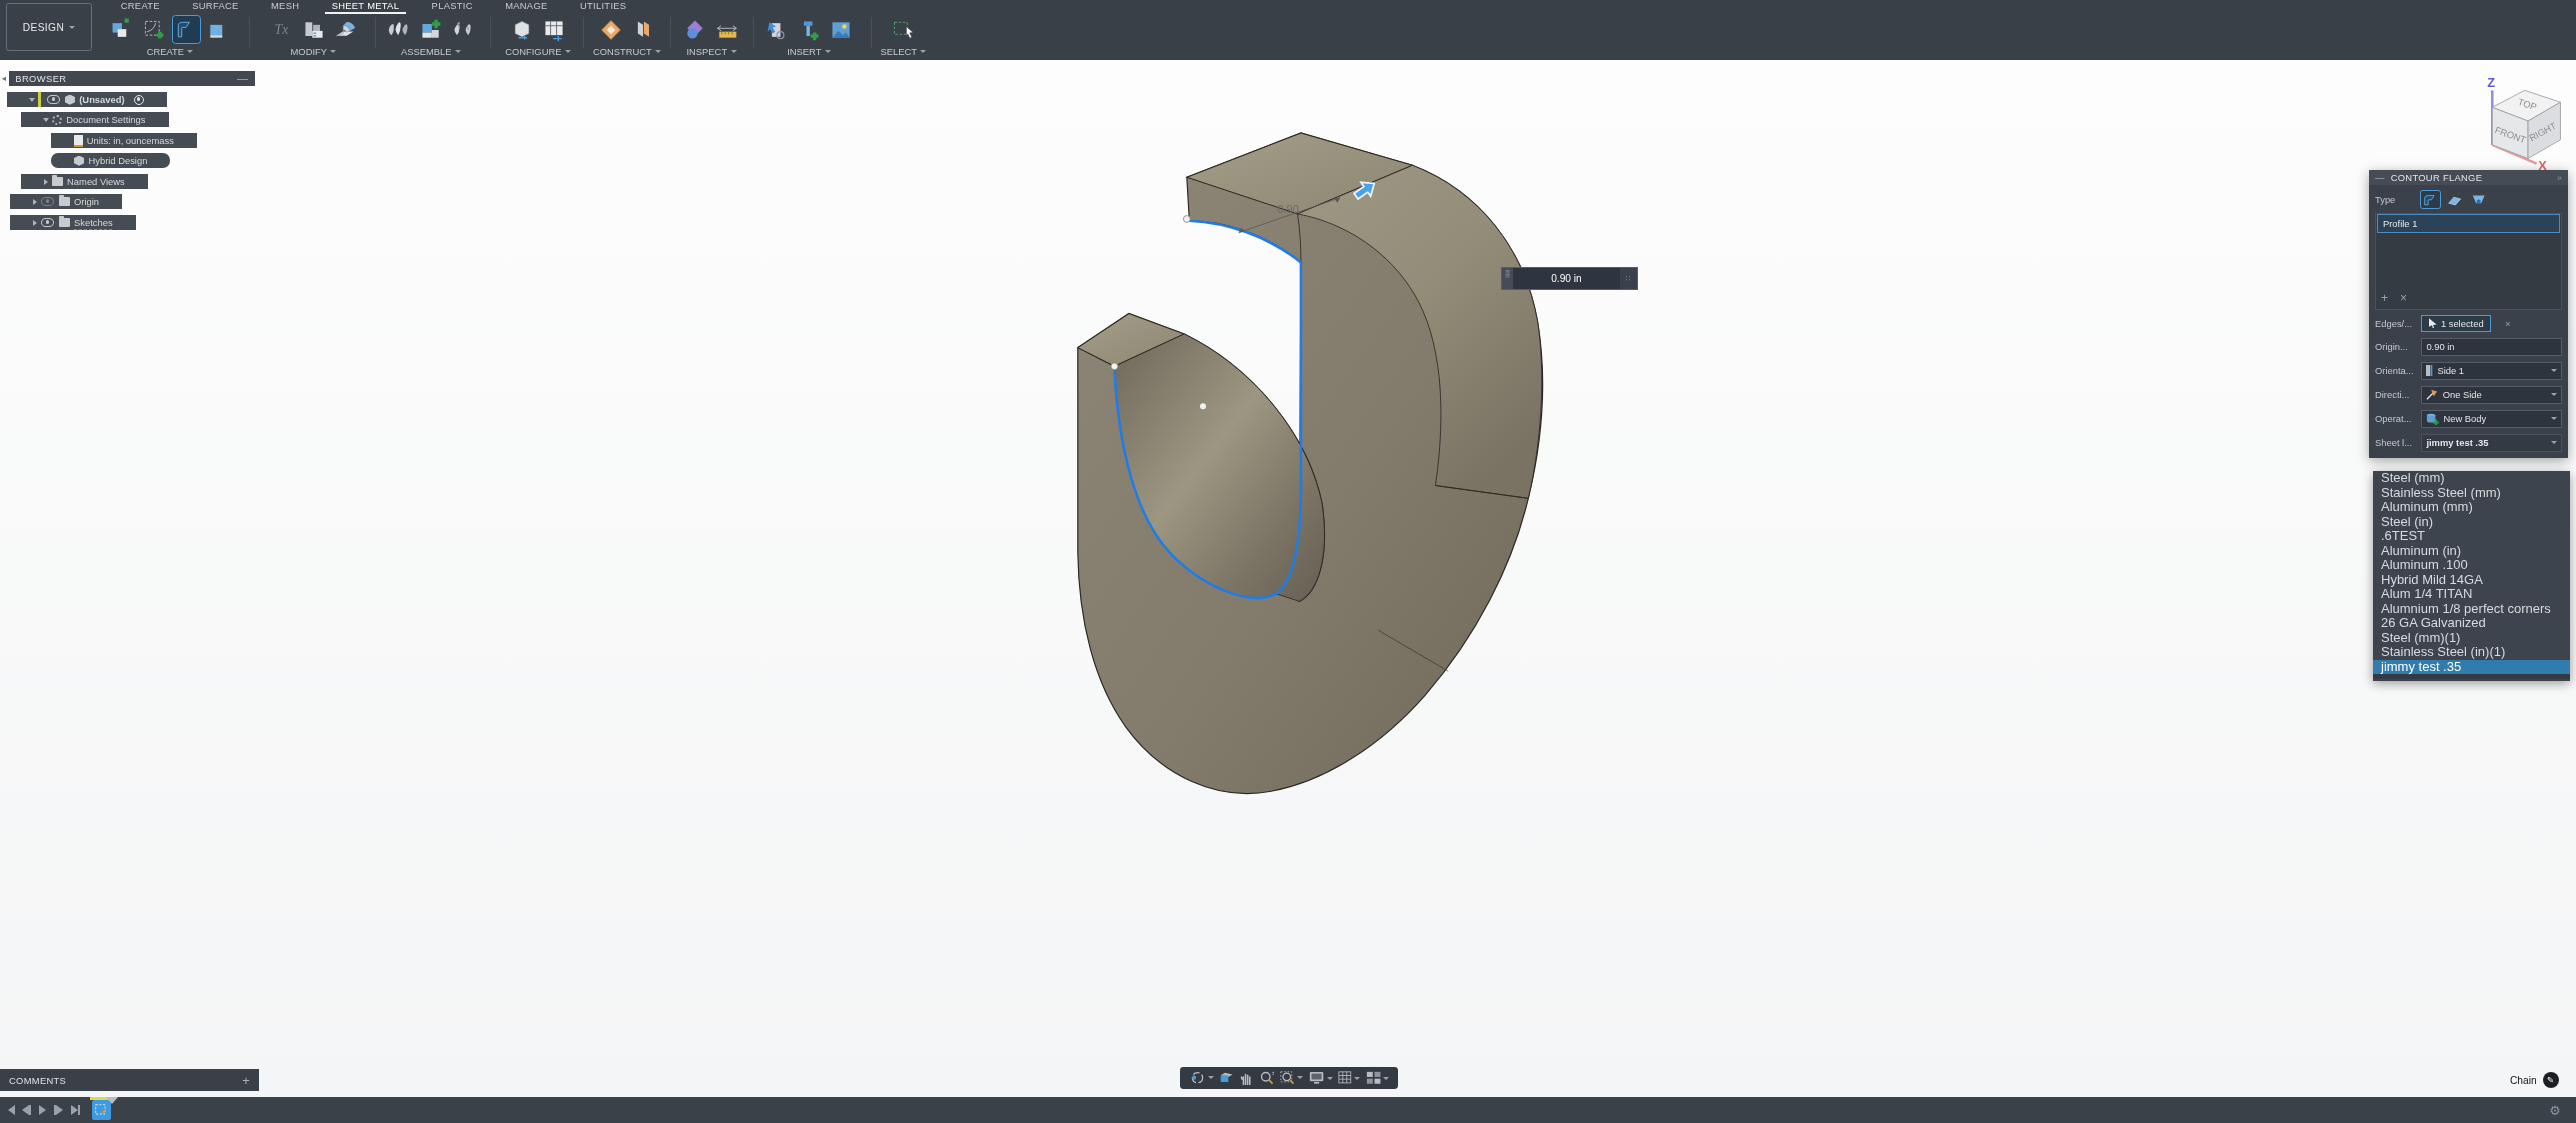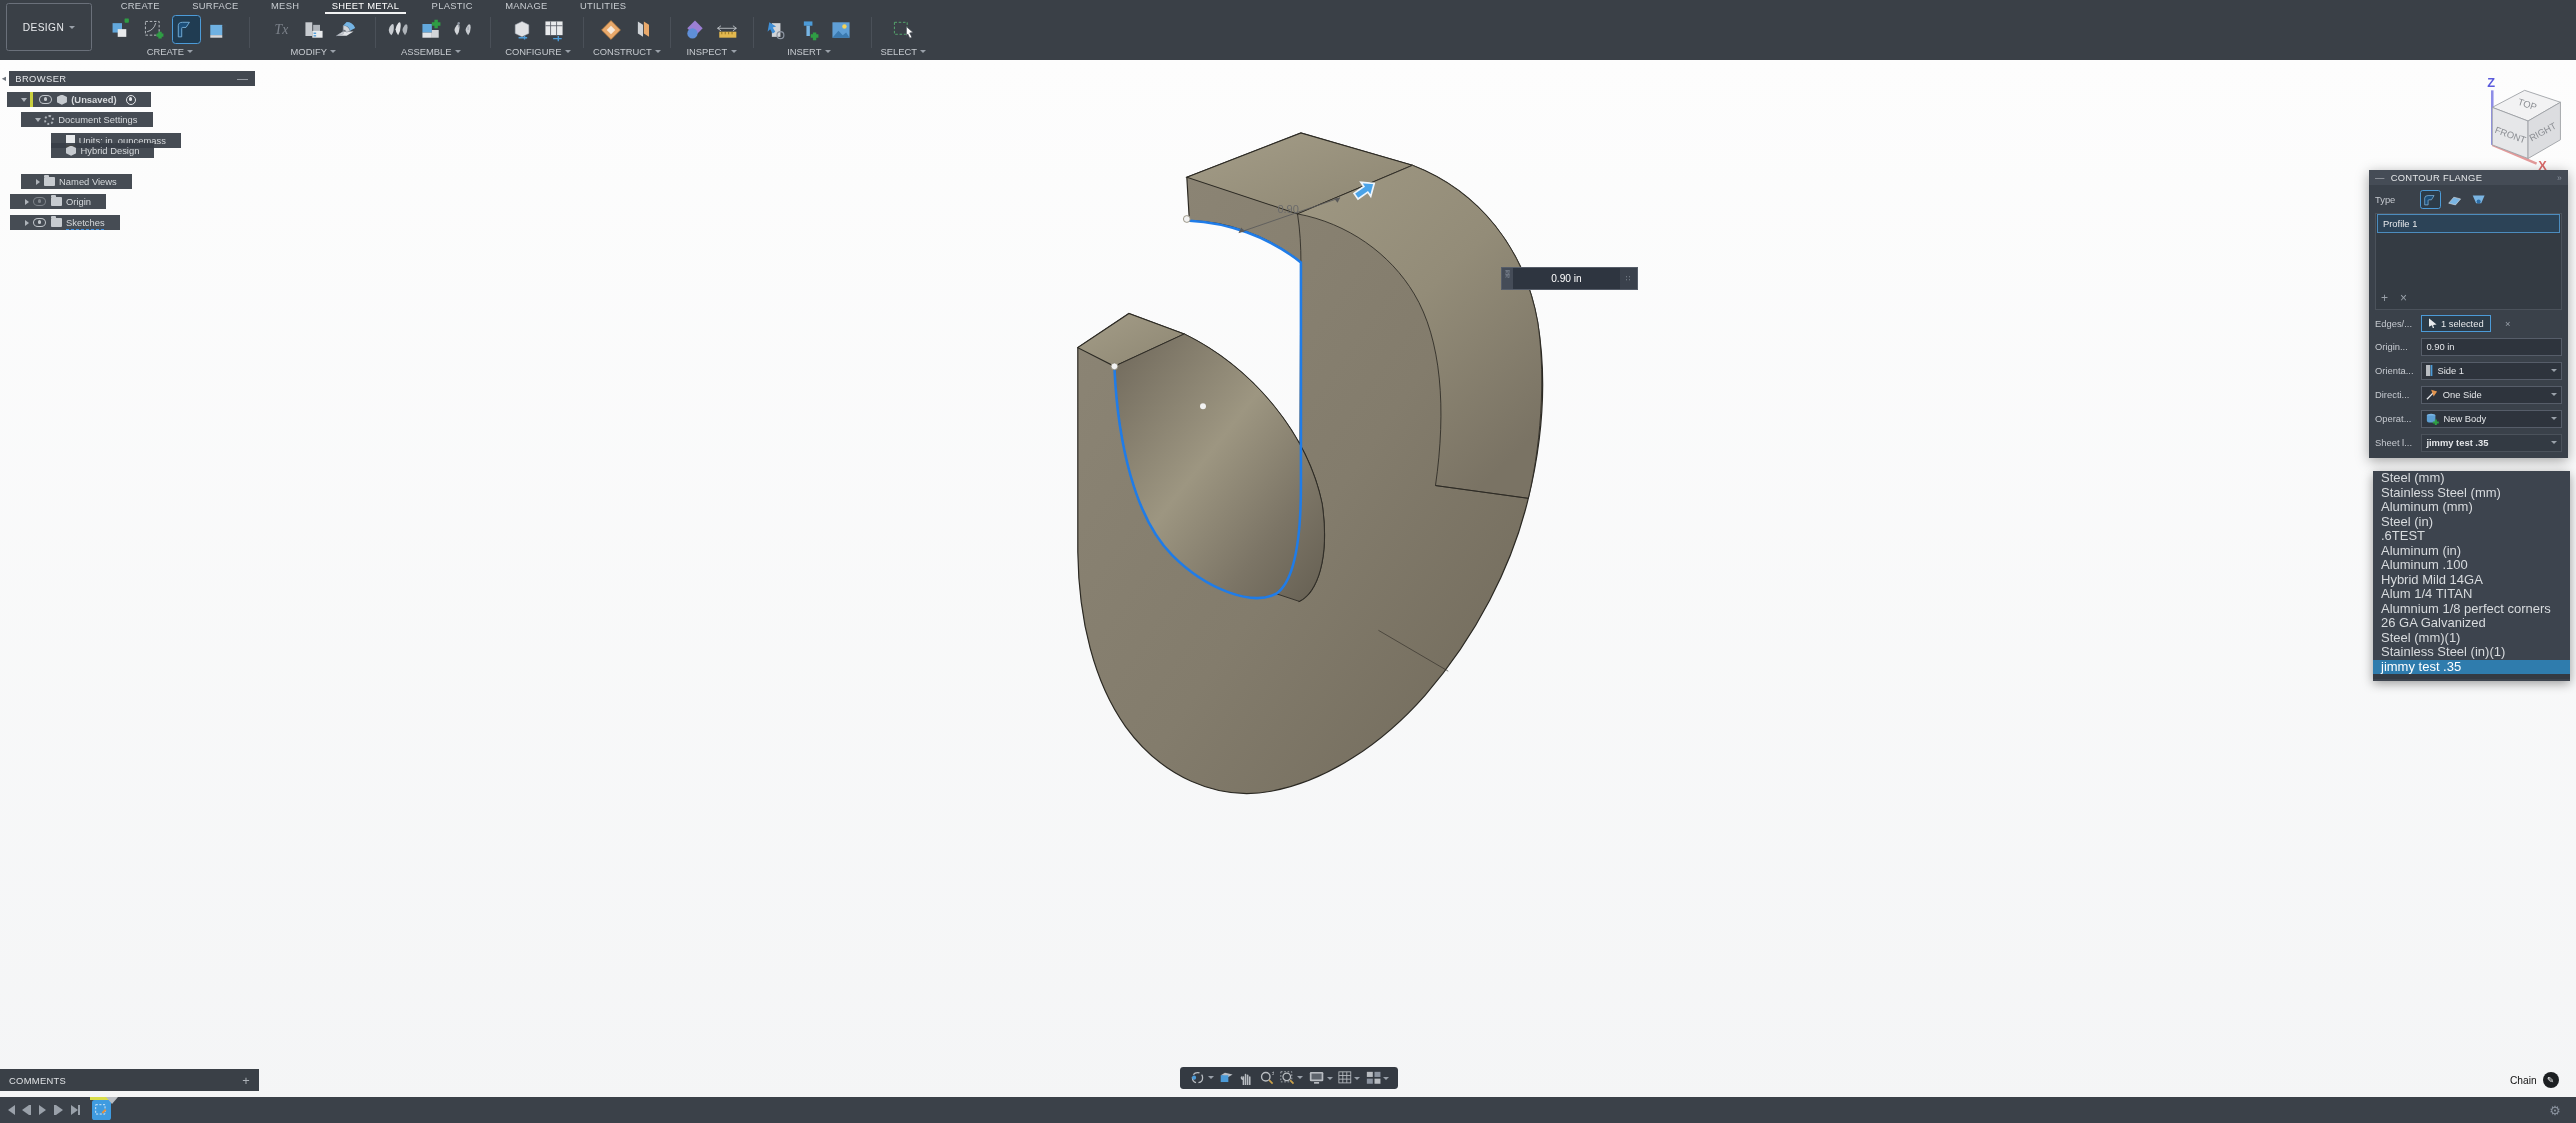--- a/index.html
+++ b/index.html
@@ -21,21 +21,21 @@
   .glabel{color:#c7cbd0;font-size:9.4px;display:flex;align-items:center;gap:3.4px;margin-top:0.9px;}
   .ribicon{width:27px;height:27px;display:flex;align-items:center;justify-content:center;border-radius:2.6px;}
   .ribicon.active{background:#203c52;outline:0.9px solid #4c9bd8;}
   .vsep{top:17px;width:0.9px;height:31px;background:#4a5058;}
 
   
   #canvas{left:0;top:60px;width:2576px;height:1063px;background:linear-gradient(#fdfdfd, #f4f5f6);}
 
   
   .chip{position:absolute;background:rgba(56,62,71,.93);color:#d6d9dc;font-size:9.4px;
-        display:flex;align-items:center;height:15.3px;padding:0 15px;gap:4.3px;}
+        display:flex;align-items:center;height:15.3px;padding:0 23px;gap:4.3px;}
   #browserHdr{left:8.5px;top:71px;width:233px;height:14.5px;background:rgba(56,62,71,.95);color:#e3e5e8;
               font-size:9.4px;letter-spacing:0.4px;display:flex;align-items:center;padding:0 6.8px;}
   #browserHdr .minus{margin-left:auto;color:#aeb3b9;font-size:11px;}
   .tchev{width:0;height:0;border-top:3.4px solid transparent;border-bottom:3.4px solid transparent;border-left:4.3px solid #aeb3b9;display:inline-block;}
   .tchev.open{transform:rotate(90deg);}
   .eye{width:11px;height:7.7px;border:0.9px solid #c3c7cc;border-radius:50%/60%;position:relative;display:inline-block;}
   .eye::after{content:"";position:absolute;left:3.4px;top:1.7px;width:3.4px;height:3.4px;border-radius:50%;background:#c3c7cc;}
   .eye.off{opacity:.45;}
   .cubeIco{width:10.2px;height:10.2px;background:#c7cbd0;clip-path:polygon(50% 0,100% 25%,100% 75%,50% 100%,0 75%,0 25%);display:inline-block;}
   .folderIco{width:11px;height:8.5px;background:#c7cbd0;border-radius:0.9px;position:relative;display:inline-block;}
@@ -444,21 +444,21 @@
   <span class="tchev open"></span>
   <span class="gearIco"></span>
   <span>Document Settings</span>
 </div>
 
 <div class="chip" style="left:51px;top:133px;">
   <span class="docIco"></span>
   <span>Units: in, ouncemass</span>
 </div>
 
-<div class="chip" style="left:51px;top:143px;">
+<div class="chip" style="left:51px;top:153px;border-radius:7px;">
   <span class="cubeIco"></span>
   <span>Hybrid Design</span>
 </div>
 
 <div class="chip" style="left:20.5px;top:174px;">
   <span class="tchev"></span>
   <span class="folderIco"></span>
   <span>Named Views</span>
 </div>
 

